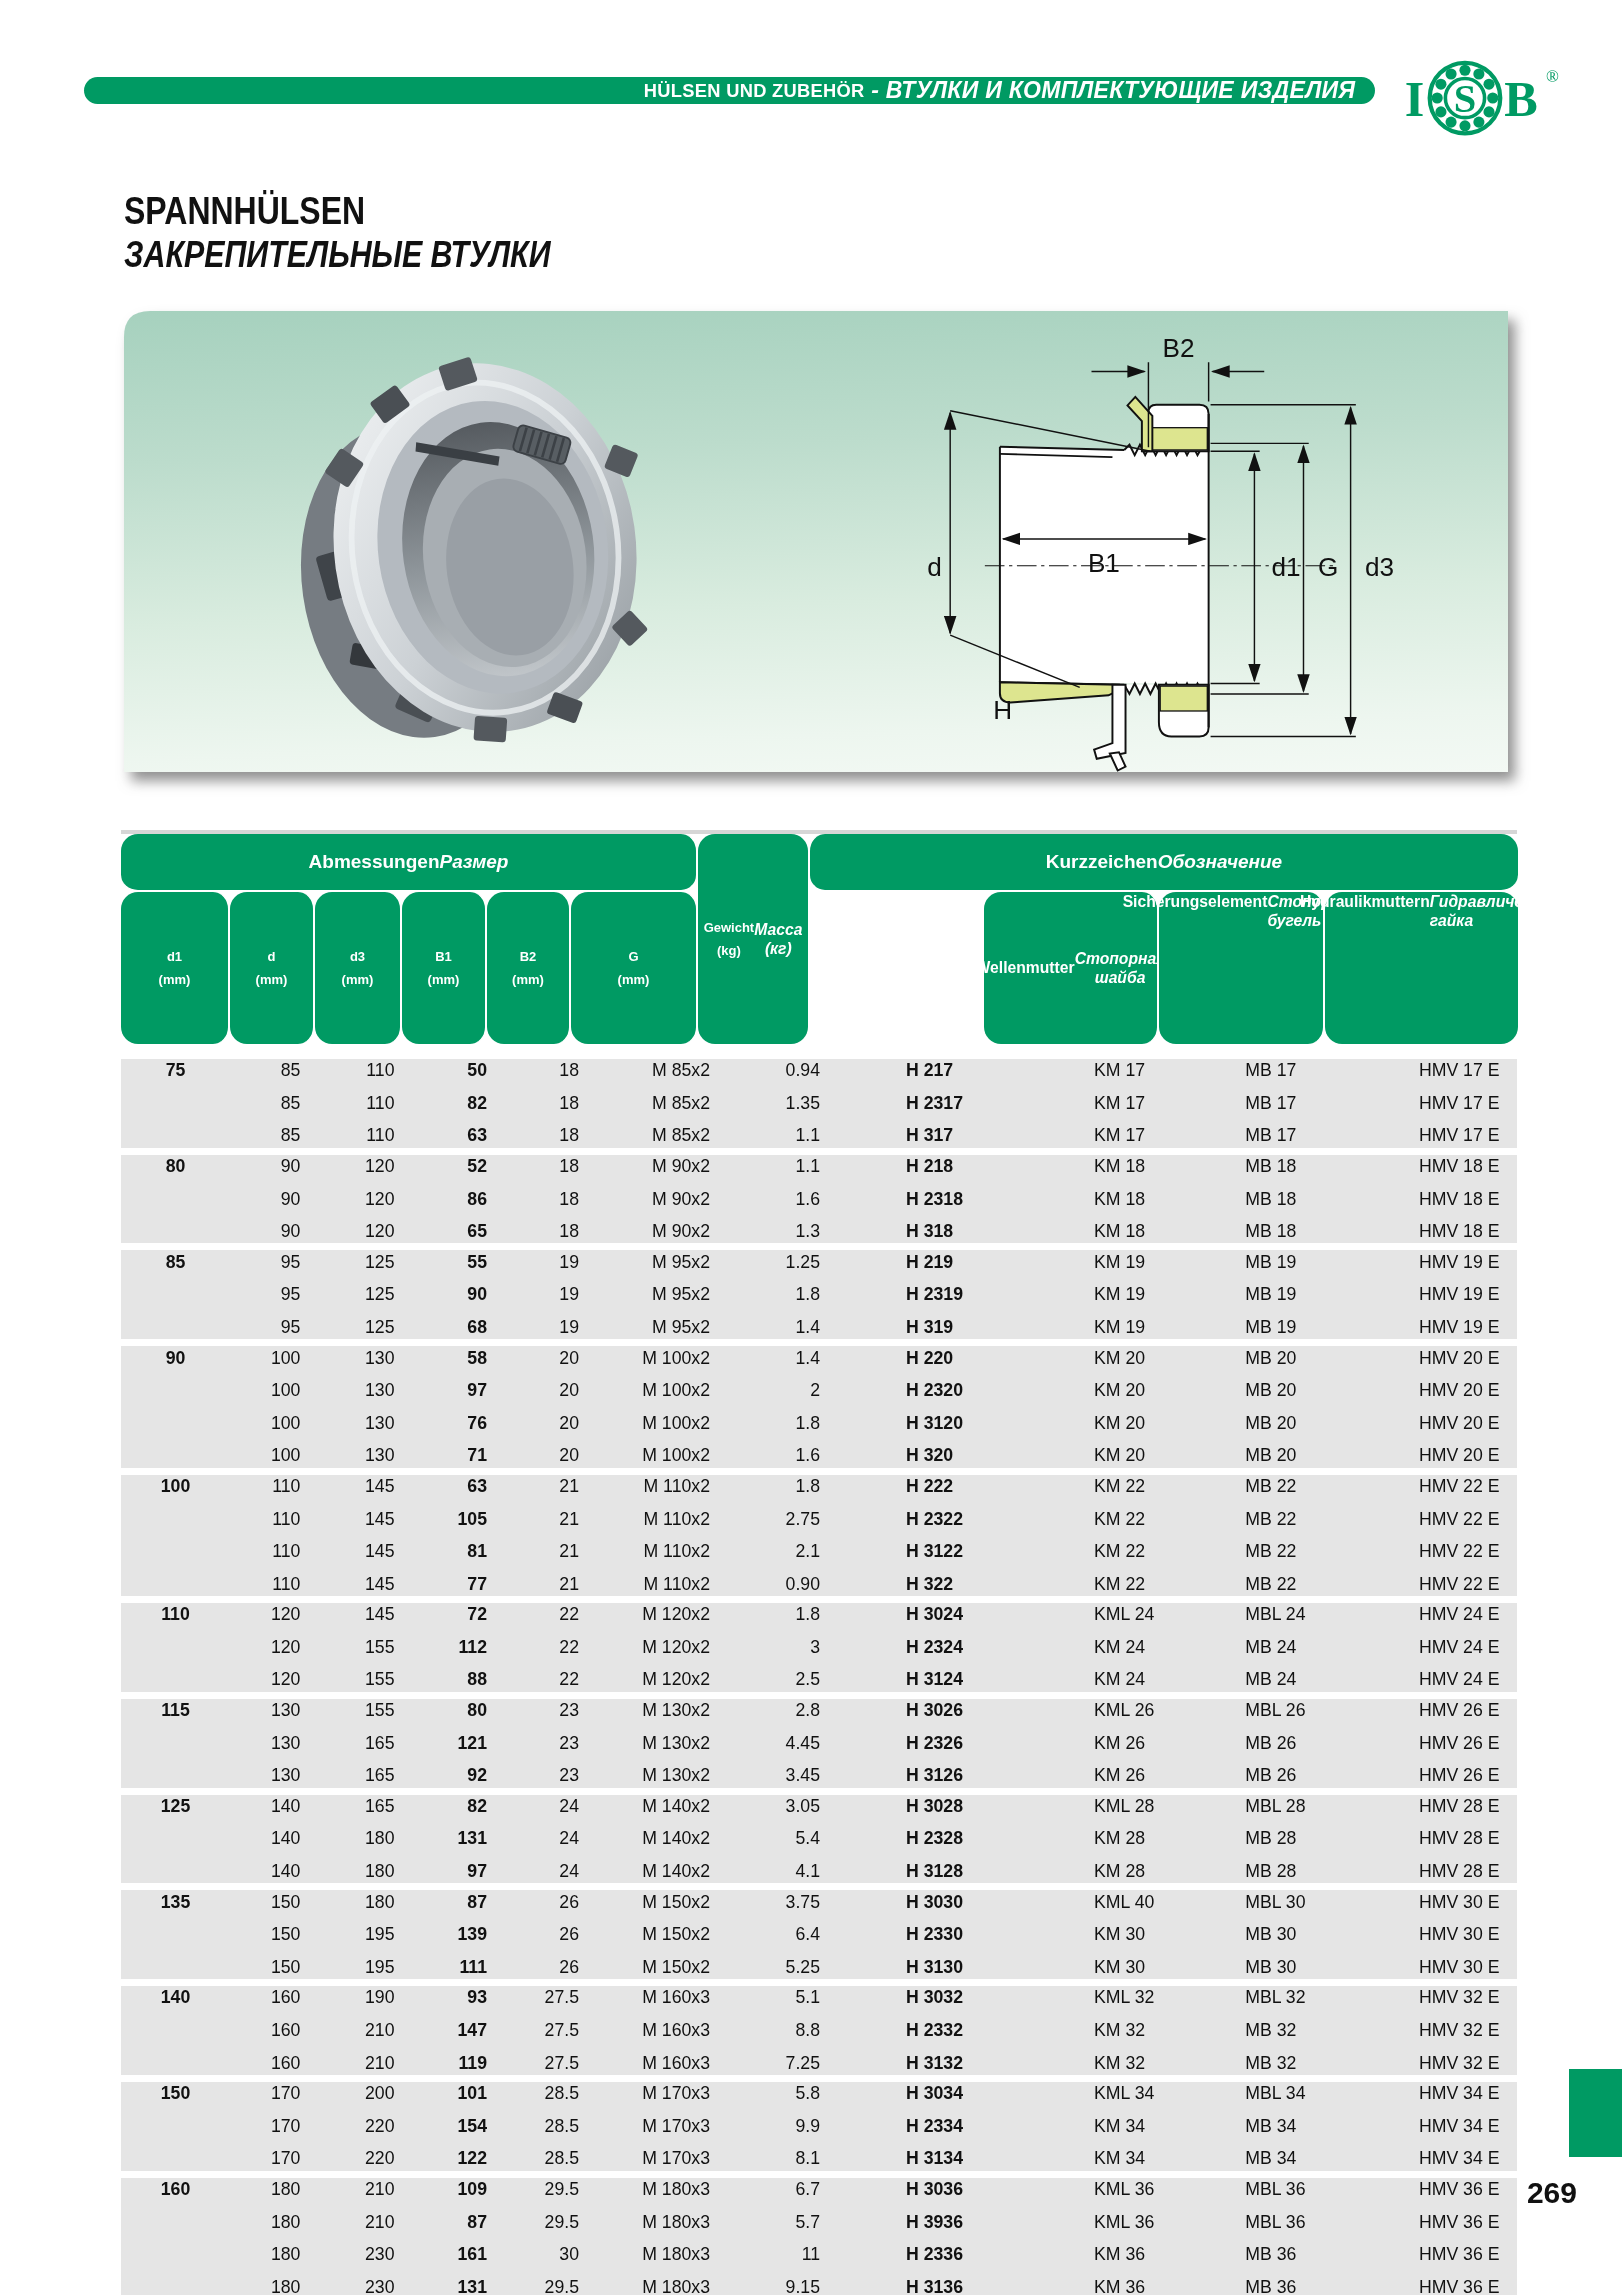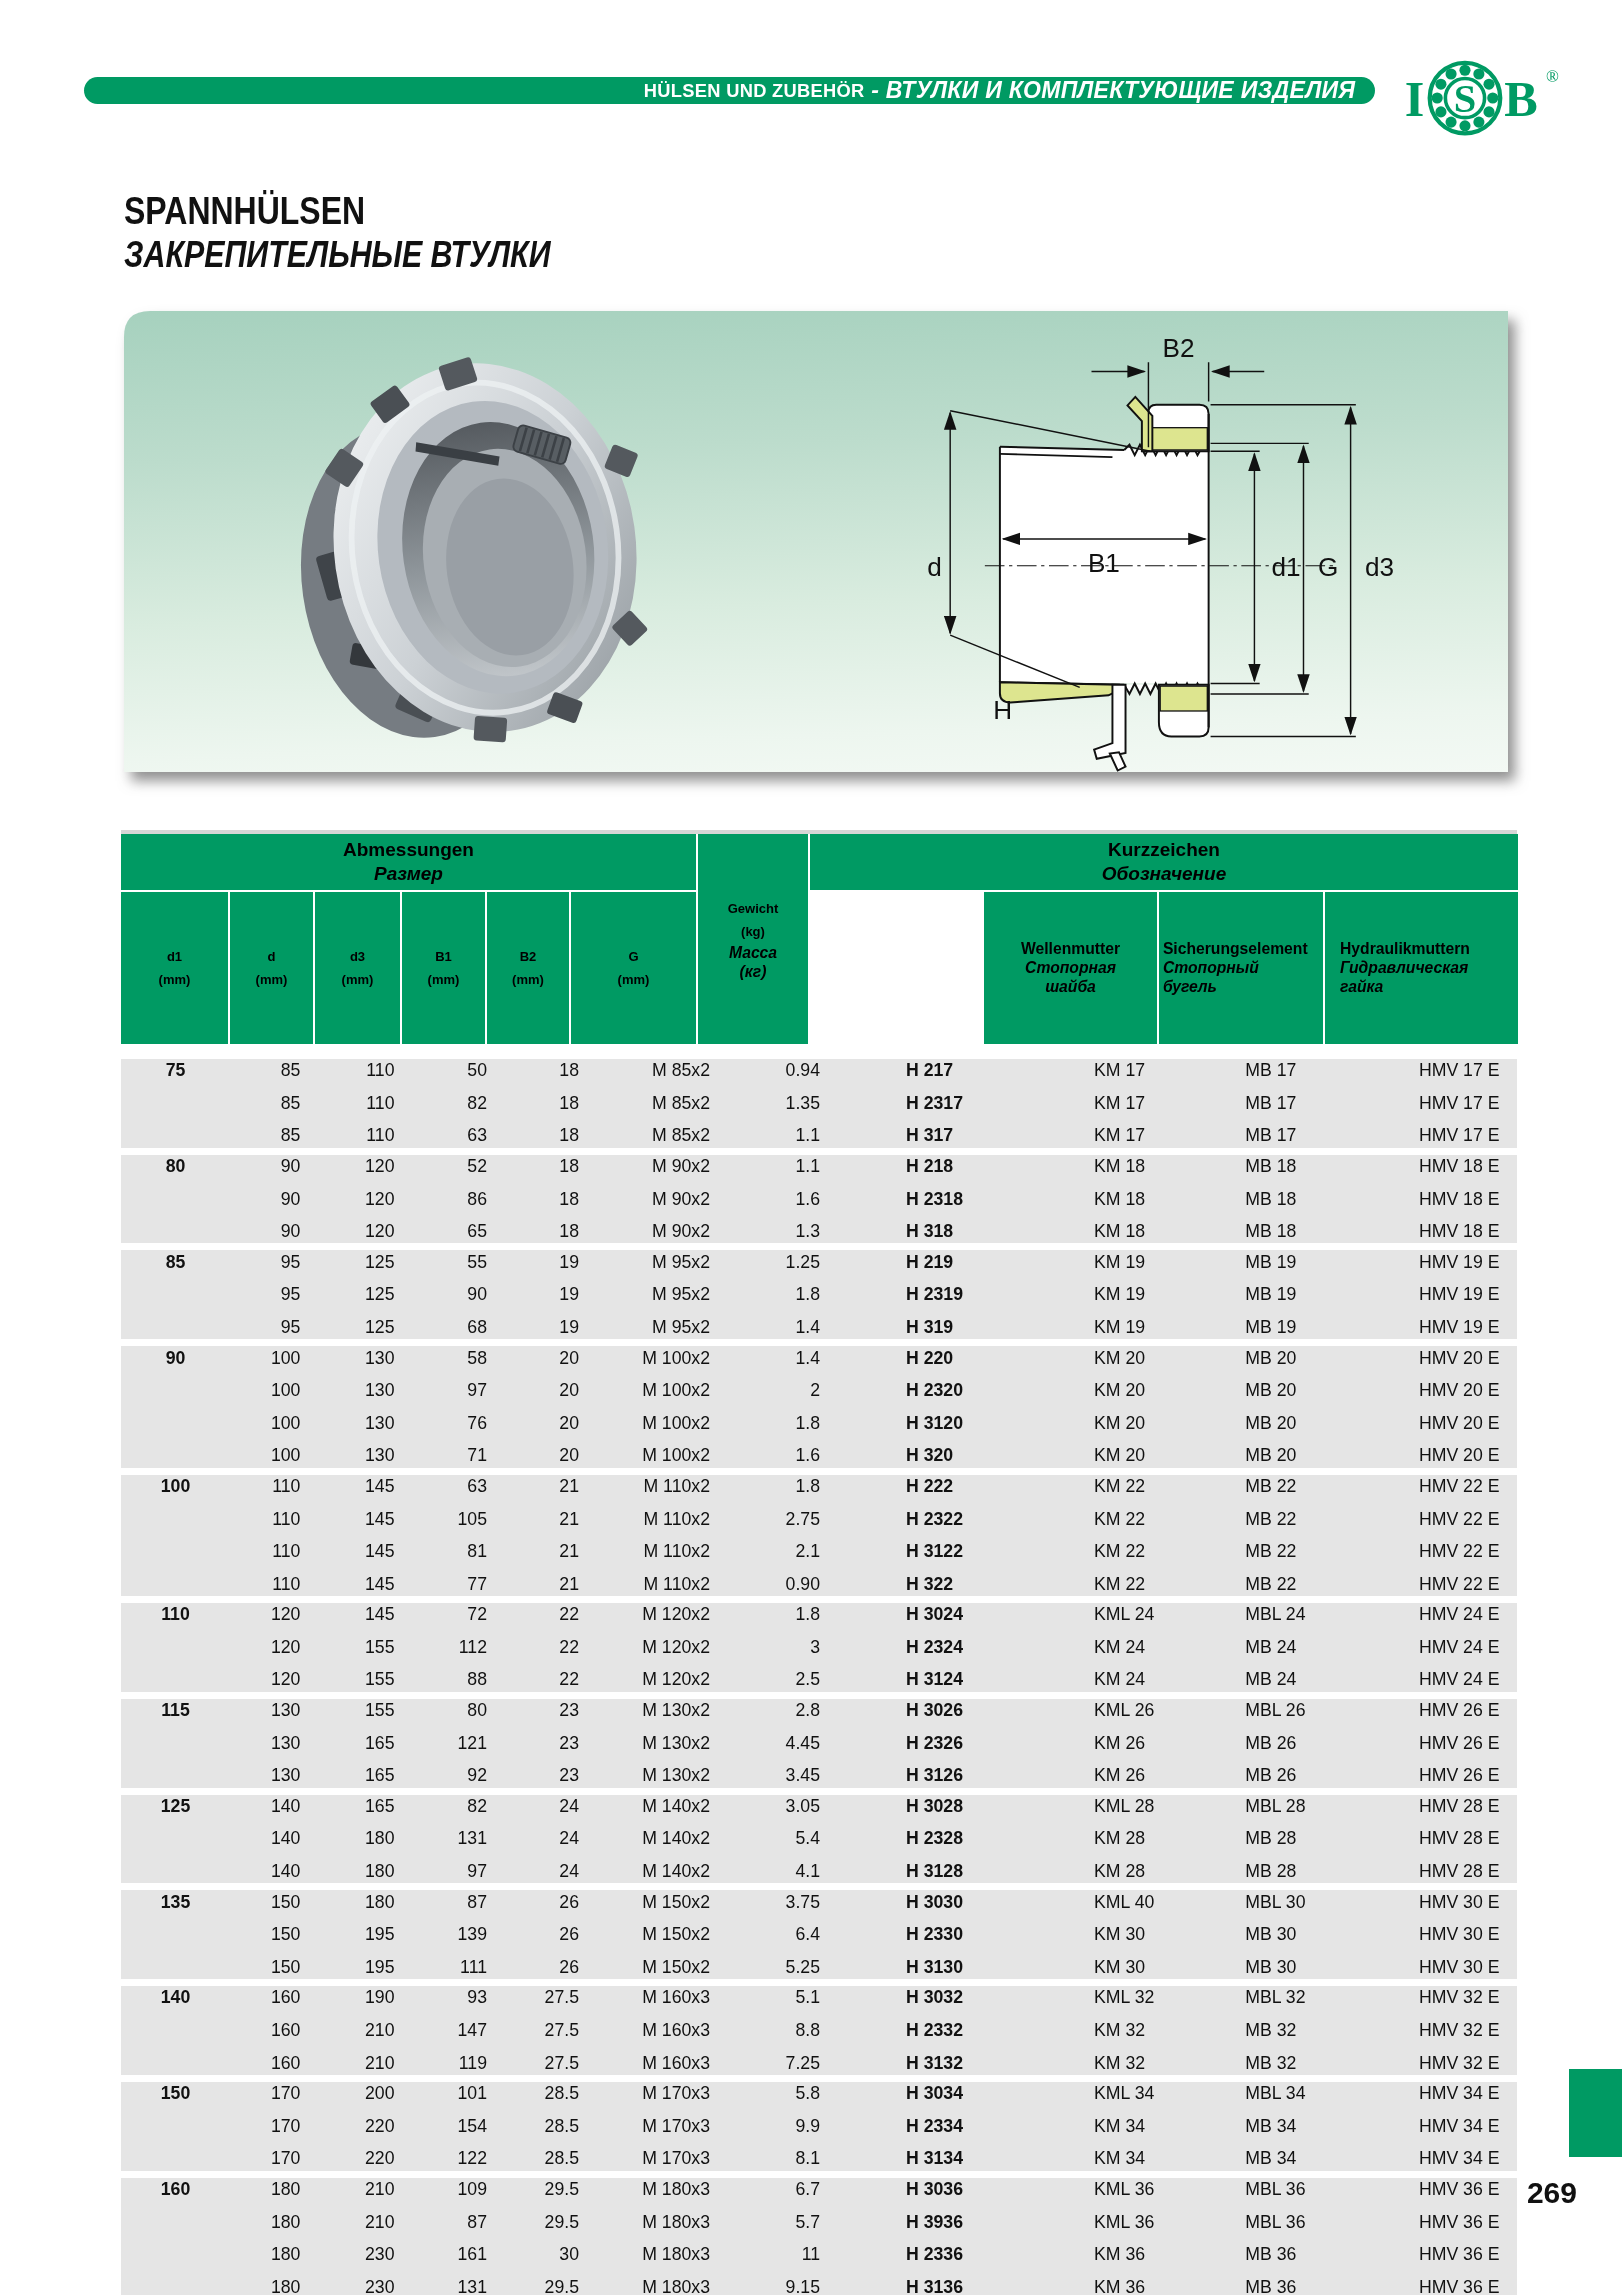--- a/index.html
+++ b/index.html
@@ -26,41 +26,41 @@
   .drawing{position:absolute;left:792px;top:12.4px;width:563px;height:458px;}
   .dim{stroke:#111;stroke-width:2.2;fill:none;}
   .part{stroke:#111;stroke-width:3;}
   .dimlbl{font-family:"Liberation Sans",sans-serif;font-size:40px;fill:#111;}
   
   :root{--green:#009A63;--rowgray:#E5E5E5;
         --cols:109px 85px 87px 85px 84px 127px 110px 176px 175px 166px 193px;}
   .tablezone{position:absolute;left:121px;top:830px;width:1396px;}
   .graystrip{height:3.9px;background:#D6D6D6;}
   .thead{display:grid;grid-template-columns:var(--cols);grid-template-rows:58px 152px;}
-  .hc{background:var(--green);color:#000000;display:flex;flex-direction:column;justify-content:center;
-      align-items:center;text-align:center;box-sizing:border-box;}
+  .hc{background:var(--green);color:#ffffff;display:flex;flex-direction:row;justify-content:center;
+      align-items:center;text-align:center;box-sizing:border-box;border-radius:17px;}
   .hc .b{font-weight:bold;}
   .hc .i{font-style:italic;font-weight:bold;}
   .pre{white-space:pre-line;}
   .grp{font-size:19px;line-height:24px;}
   .sub{font-size:13px;line-height:23px;font-weight:bold;}
   .des{font-size:15.7px;line-height:19px;}
   .bR{border-right:2px solid #fff;}
   .bL{border-left:2px solid #fff;}
   .bB{border-bottom:2px solid #fff;}
   .left{align-items:flex-start;text-align:left;}
   
   .tbody{margin-top:15px;}
   .tgroup{display:grid;grid-template-columns:var(--cols);grid-auto-rows:23.6px;background:var(--rowgray);
           margin-bottom:7px;gap:9px;}
   .td{display:flex;align-items:center;font-size:17.7px;box-sizing:border-box;}
   .c0{justify-content:center;font-weight:bold;}
   .c1{justify-content:flex-end;padding-right:23.6px;}
   .c2{justify-content:flex-end;padding-right:25.5px;}
-  .c3{justify-content:flex-end;padding-right:27px;}
+  .c3{justify-content:flex-end;padding-right:27px;font-weight:bold;}
   .c4{justify-content:flex-end;padding-right:28px;}
   .c5{justify-content:flex-end;padding-right:33px;}
   .c6{justify-content:flex-end;padding-right:42px;}
   .c7{padding-left:35px;font-weight:bold;}
   .c8{padding-left:38px;}
   .c9{padding-left:5.2px;}
   .c10{padding-left:3.9px;}
   
   .edgetab{position:absolute;left:1569px;top:2069px;width:54px;height:88px;background:var(--green);}
   .pagenum{position:absolute;left:1498px;top:2176px;width:79px;text-align:right;

